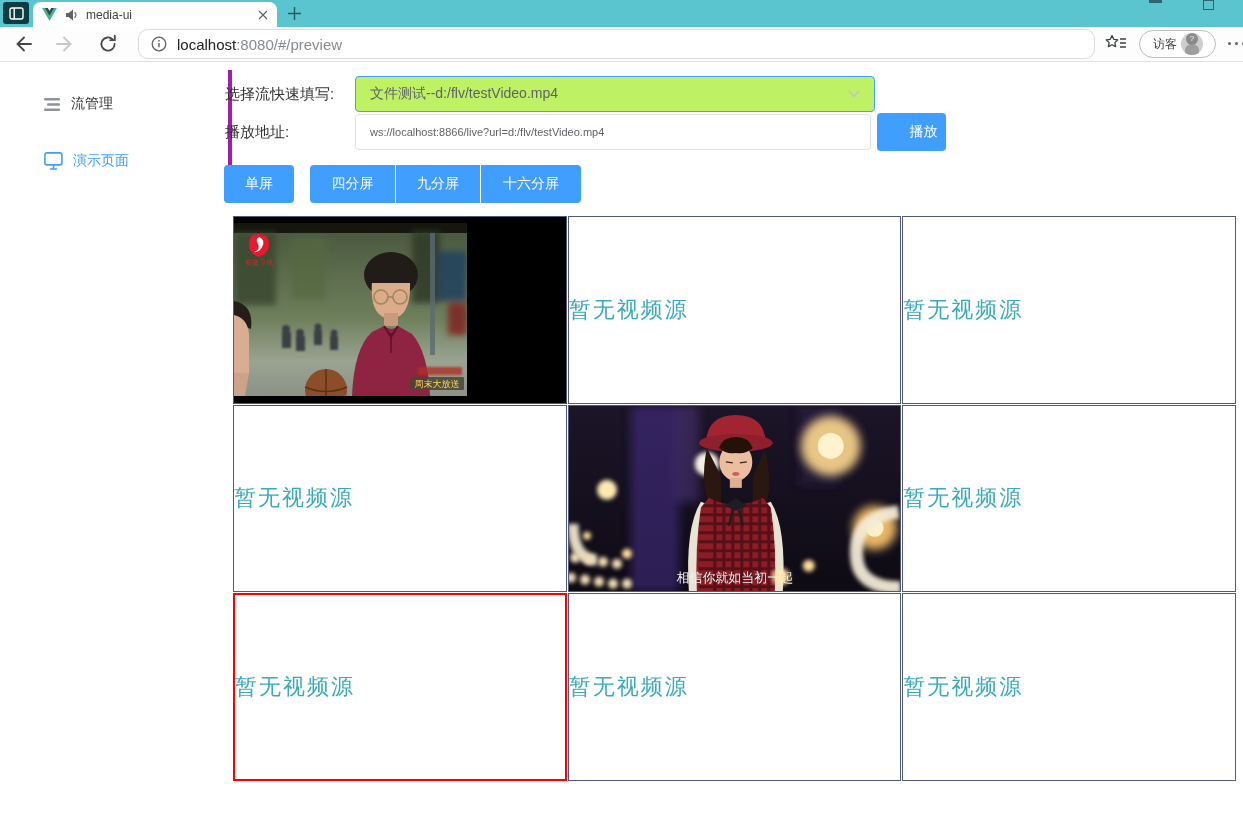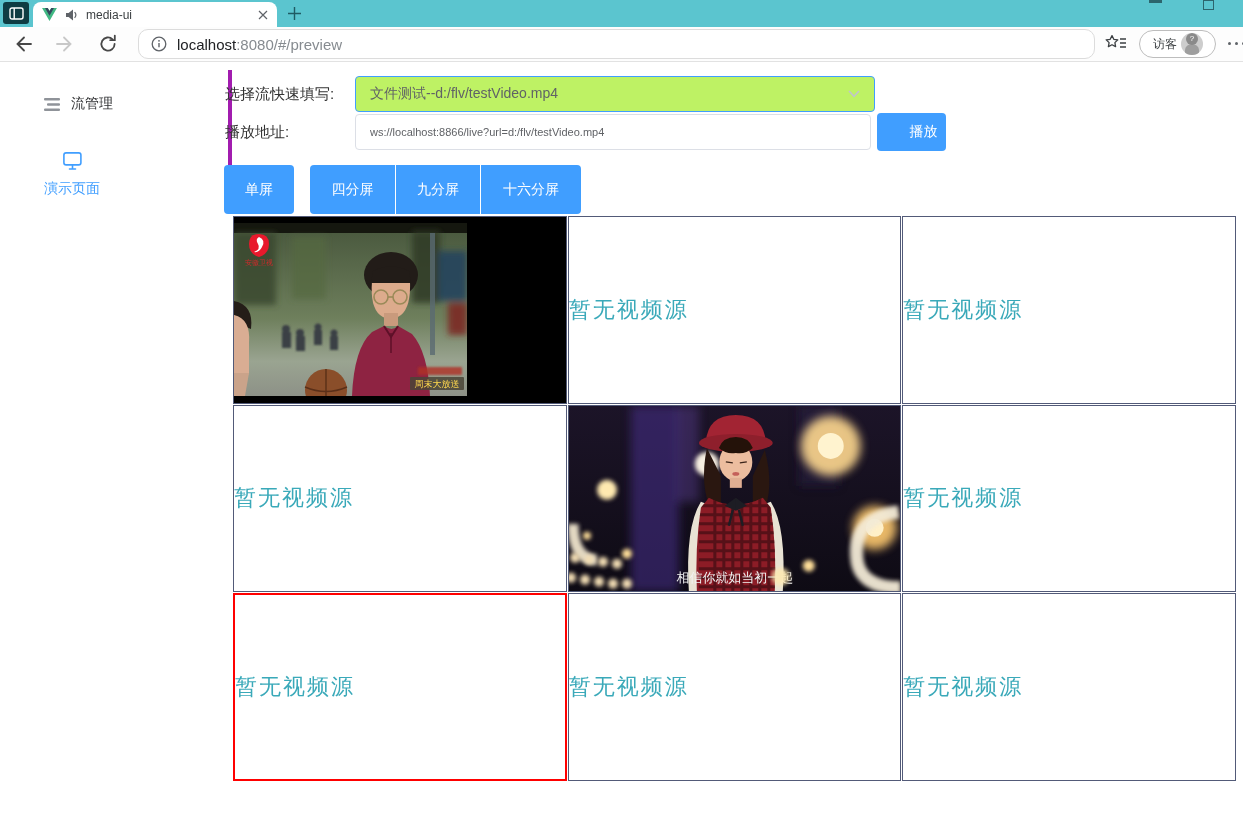--- a/index.html
+++ b/index.html
@@ -35,37 +35,37 @@
     background:#9e9e9e; }
   .more-dots { position:absolute; left:1228px; top:15px; display:flex; gap:4px; }
   .more-dots i { width:3px; height:3px; border-radius:50%; background:#5f6368; }
 
   
   .app { position:absolute; left:0; top:62px; width:1243px; height:753px; background:#fff; }
   .sidebar { position:absolute; left:0; top:8px; width:216px; height:130px; border-right:4px solid #a21caf;margin-left:16px; }
   .side-item { position:absolute; left:28px; display:flex; align-items:center; gap:10px; font-size:14px;
     cursor:pointer; }
   .side-item.i0 { top:25px; color:#303133; }
-  .side-item.i1 { top:82px; color:#409EFF;flex-direction:column; }
+  .side-item.i1 { top:82px; color:#409EFF; }
 
   .f-label { position:absolute; left:225px; height:36px; line-height:36px; font-size:15px; color:#333; }
   .f-label.l1 { top:14px; }
   .f-label.l2 { top:52px; }
   .sel-box { position:absolute; left:355px; top:14px; width:520px; height:36px; border:1px solid #409EFF;
     border-radius:4px; background:#bef264; display:flex; align-items:center; padding:0 14px; cursor:pointer; }
   .sel-box span { flex:1; font-size:14px; color:#606266; }
   .addr-input { position:absolute; left:355px; top:52px; width:516px; height:36px; border:1px solid #dcdfe6;
     border-radius:4px; padding:0 14px; font-size:11px; color:#606266;
     font-family:"Liberation Sans","DejaVu Sans",sans-serif; outline:none; }
   .play-btn { position:absolute; left:877px; top:51px; width:69px; height:38px; background:#409EFF;
     border:none; border-radius:4px; color:#fff; font-size:14px; cursor:pointer;
     font-family:"Liberation Sans","DejaVu Sans",sans-serif;padding-left:24px; }
 
   .btn-row { position:absolute; left:224px; top:103px; display:flex; }
-  .lay-btn { height:49px; background:#409EFF; border:none; color:#fff; font-size:14px; cursor:pointer;
+  .lay-btn { height:38px; background:#409EFF; border:none; color:#fff; font-size:14px; cursor:pointer;
     font-family:Liberation Serif, serif; }
   .lay-btn.single { width:70px; border-radius:4px; margin-right:16px; }
   .lay-btn.g1 { width:85px; border-radius:4px 0 0 4px; margin-right:1px; }
   .lay-btn.g2 { width:84px; border-radius:0; margin-right:1px; }
   .lay-btn.g3 { width:100px; border-radius:0 4px 4px 0; }
 
   .grid { position:absolute; left:233px; top:154px; width:1003px; height:565px; display:grid;
     grid-template-columns:repeat(3,1fr); grid-template-rows:repeat(3,1fr); gap:1px; }
   .cell { border:1px solid #525a78; background:#fff; display:flex; align-items:center; justify-content:flex-start;
     overflow:hidden; }

